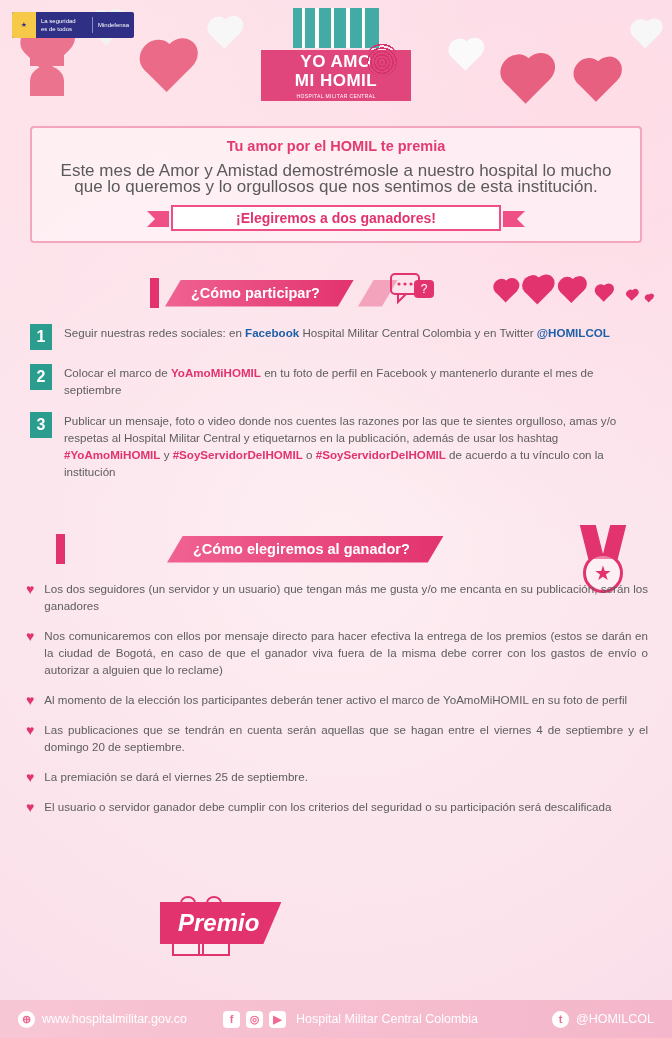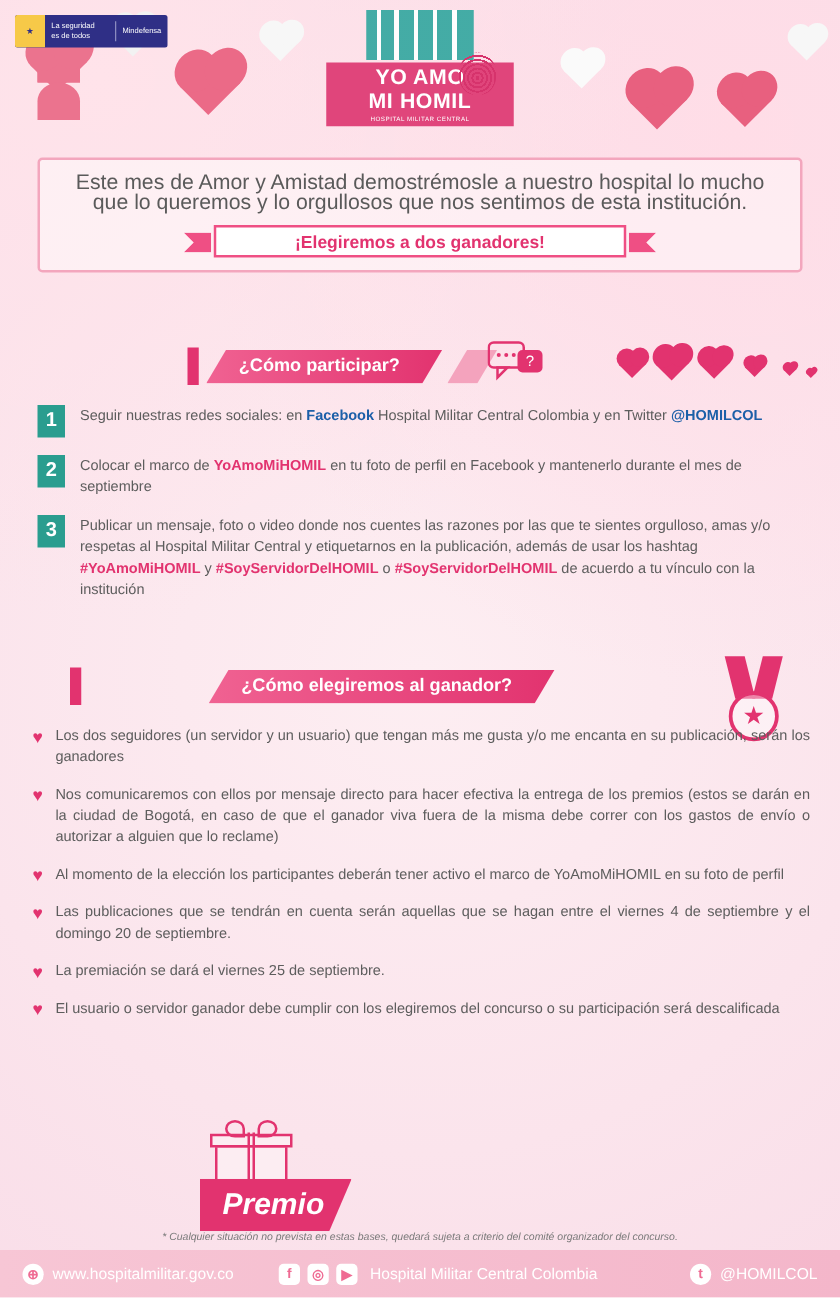--- a/index.html
+++ b/index.html
@@ -227,21 +227,20 @@
     display: flex; align-items: center; justify-content: center;
     background: rgba(255,255,255,.4);
   }
   .medal .star { color: #e2336f; font-size: 20px; line-height: 20px; }
 
   
   .premio {
     position: absolute; left: 160px; top: 902px;
     width: 350px; height: 42px;
     display: flex;
-    margin-top: 41px;
   }
   .premio .left {
     background: #e2336f; color: #fff;
     font-size: 24px; font-style: italic; font-weight: bold;
     display: flex; align-items: center; padding: 0 22px 0 18px;
     clip-path: polygon(0 0, 100% 0, calc(100% - 18px) 100%, 0 100%);
   }
   .premio .right {
     background: #34a0c9; color: #fff;
     font-size: 24px; font-style: italic; font-weight: bold;
@@ -367,20 +366,21 @@
     <div class="bldg"></div>
     <div class="band">
       <span>YO AMO</span>
       <span class="l2">MI HOMIL</span>
     </div>
     <div class="sub">HOSPITAL MILITAR CENTRAL</div>
     <div class="fingerprint"></div>
   </div>
 
   <div class="card">
+    <h1>Tu amor por el HOMIL te premia</h1>
     <p>Este mes de Amor y Amistad demostrémosle a nuestro hospital lo mucho que lo queremos y lo orgullosos que nos sentimos de esta institución.</p>
     <div class="ribbon-wrap">
       <div class="ribbon">¡Elegiremos a dos ganadores!</div>
     </div>
   </div>
 
   <div style="position:absolute;left:150px;top:278px;width:330px;">
     <div class="banner">
       <div class="bar"></div>
       <div class="plate">
@@ -455,36 +455,35 @@
     <div class="bullet">
       <div class="bh">♥</div>
       <div class="btxt">Las publicaciones que se tendrán en cuenta serán aquellas que se hagan entre el viernes 4 de septiembre y el domingo 20 de septiembre.</div>
     </div>
     <div class="bullet">
       <div class="bh">♥</div>
       <div class="btxt">La premiación se dará el viernes 25 de septiembre.</div>
     </div>
     <div class="bullet">
       <div class="bh">♥</div>
-      <div class="btxt">El usuario o servidor ganador debe cumplir con los elegiremos del concurso o su participación será descalificada</div>
+      <div class="btxt">El usuario o servidor ganador debe cumplir con los criterios del seguridad o su participación será descalificada</div>
     </div>
   </div>
 
   <div class="gift">
     <div class="box"></div>
       <div class="lid"></div>
       <div class="vline"></div>
     <div class="bowl"></div>
       <div class="bowr"></div>
   </div>
   <div class="premio">
     <div class="left">Premio</div>
   </div>
 
-  <div class="footnote">* Cualquier situación no prevista en estas bases, quedará sujeta a criterio del comité organizador del concurso.</div>
 
   <div class="footer">
     <div class="web">
       <span class="cicon">⊕</span>
       <span>www.hospitalmilitar.gov.co</span>
     </div>
     <div class="mid">
       <span class="cicon sq">f</span>
       <span class="cicon sq">◎</span>
       <span class="cicon sq">▶</span>

